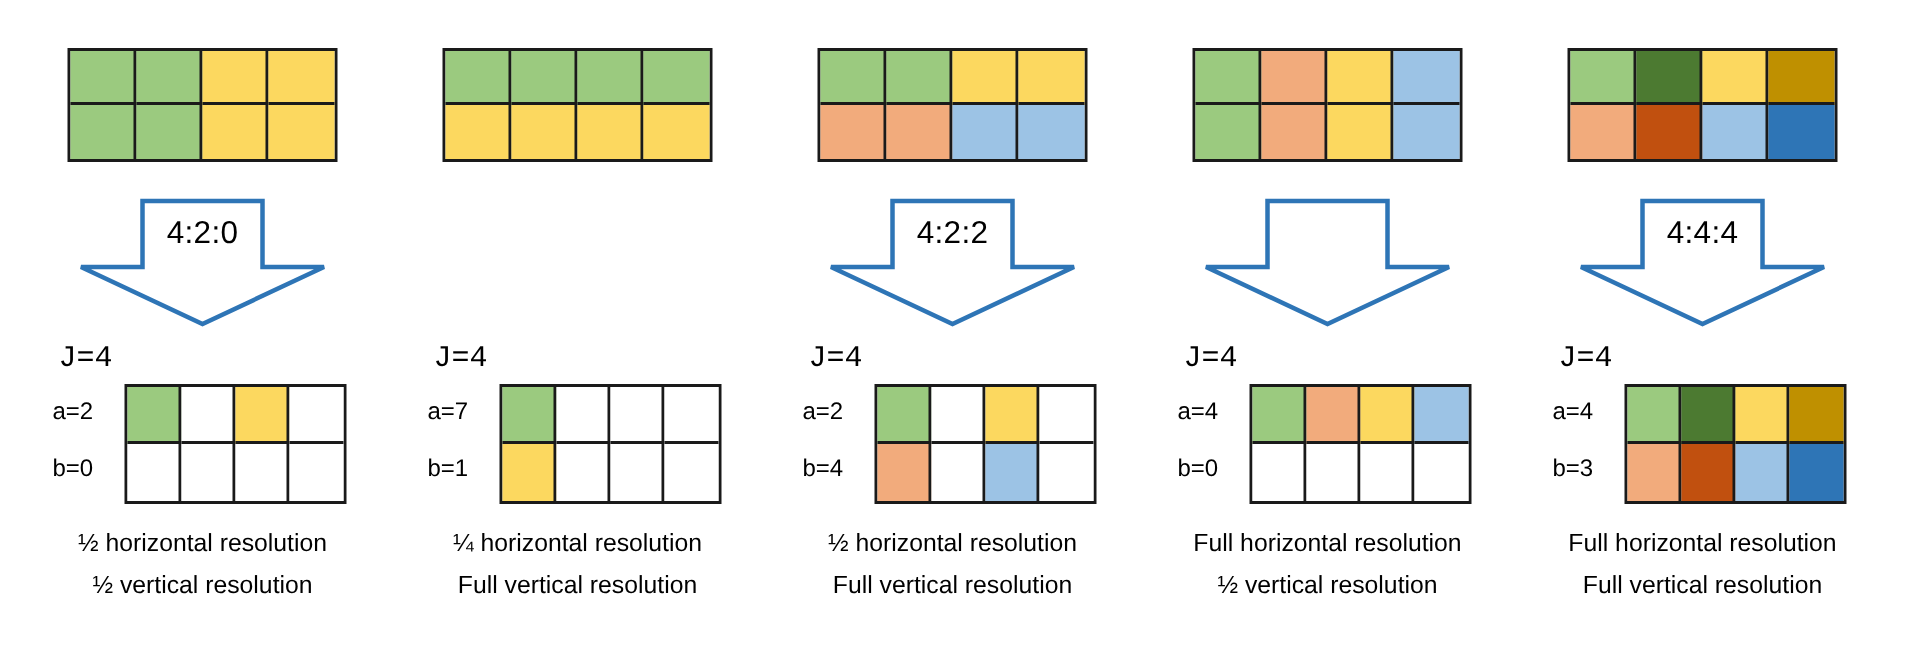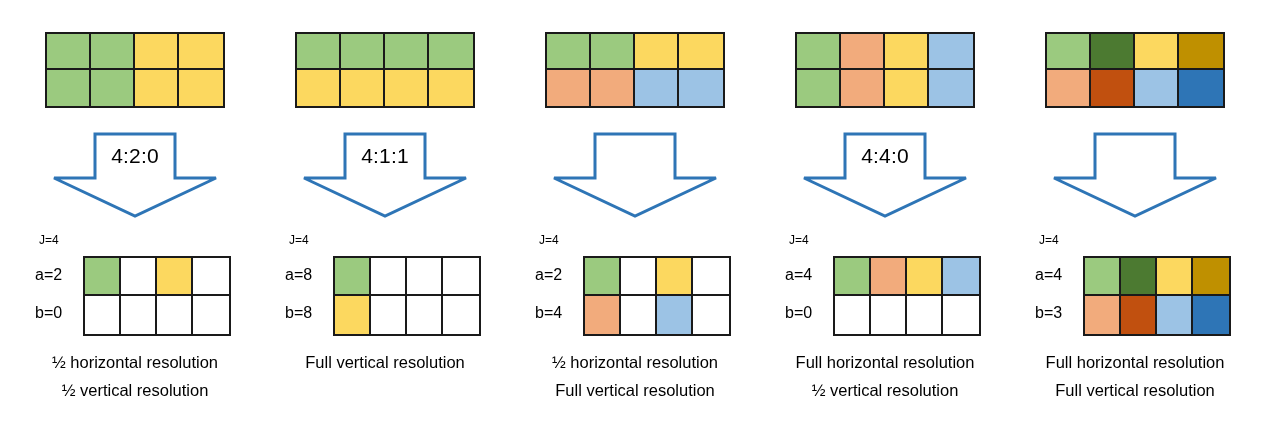--- a/index.html
+++ b/index.html
@@ -80,22 +80,23 @@
     top: 232px;
     left: 50%;
     transform: translateX(-50%);
     width: 220px;
     height: 110px;
   }
   .jlabel {
     position: absolute;
     top: 0;
     left: 14px;
-    font-size: 12px;
+    font-size: 20px;
     line-height: 16px;
+    font-family: Liberation Mono, monospace;
   }
   .row-labels {
     position: absolute;
     top: 24px;
     left: 10px;
     width: 44px;
     height: 76px;
     display: flex;
     flex-direction: column;
   }
@@ -183,139 +184,135 @@
       <div class="source-grid">
         <div class="cell" style="background: rgb(155, 202, 127);"></div>
         <div class="cell" style="background: rgb(155, 202, 127);"></div>
         <div class="cell" style="background: rgb(155, 202, 127);"></div>
         <div class="cell" style="background: rgb(155, 202, 127);"></div>
         <div class="cell" style="background: rgb(252, 216, 95);"></div>
         <div class="cell" style="background: rgb(252, 216, 95);"></div>
         <div class="cell" style="background: rgb(252, 216, 95);"></div>
         <div class="cell" style="background: rgb(252, 216, 95);"></div>
       </div>
+      <div class="sample-block">
+        <div class="jlabel">J=4</div>
+        <div class="row-labels">
+          <span>a=7</span>
+          <span>b=1</span>
+        </div>
+        <div class="sample-grid">
+          <div class="cell" style="background: rgb(155, 202, 127);"></div>
+          <div class="cell" style="background: rgb(255, 255, 255);"></div>
+          <div class="cell" style="background: rgb(255, 255, 255);"></div>
+          <div class="cell" style="background: rgb(255, 255, 255);"></div>
+          <div class="cell" style="background: rgb(252, 216, 95);"></div>
+          <div class="cell" style="background: rgb(255, 255, 255);"></div>
+          <div class="cell" style="background: rgb(255, 255, 255);"></div>
+          <div class="cell" style="background: rgb(255, 255, 255);"></div>
+        </div>
+      </div>
+      <div class="caption">
+        <div>¼ horizontal resolution</div>
+        <div>Full vertical resolution</div>
+      </div>
+    </div>
+    <div class="column" style="left: 510px;">
+      <div class="source-grid">
+        <div class="cell" style="background: rgb(155, 202, 127);"></div>
+        <div class="cell" style="background: rgb(155, 202, 127);"></div>
+        <div class="cell" style="background: rgb(252, 216, 95);"></div>
+        <div class="cell" style="background: rgb(252, 216, 95);"></div>
+        <div class="cell" style="background: rgb(242, 171, 124);"></div>
+        <div class="cell" style="background: rgb(242, 171, 124);"></div>
+        <div class="cell" style="background: rgb(156, 195, 229);"></div>
+        <div class="cell" style="background: rgb(156, 195, 229);"></div>
+      </div>
       <div class="arrow-wrap">
         <svg viewBox="0 0 170 90" xmlns="http://www.w3.org/2000/svg">
           <polygon points="45,4 125,4 125,48 166,48 85,86 4,48 45,48" fill="#ffffff" stroke="#2e75b6" stroke-width="3" stroke-linejoin="miter"></polygon>
         </svg>
-        <div class="arrow-label">4:1:1</div>
-      </div>
-      <div class="sample-block">
-        <div class="jlabel">J=4</div>
-        <div class="row-labels">
-          <span>a=8</span>
-          <span>b=8</span>
-        </div>
-        <div class="sample-grid">
-          <div class="cell" style="background: rgb(155, 202, 127);"></div>
-          <div class="cell" style="background: rgb(255, 255, 255);"></div>
-          <div class="cell" style="background: rgb(255, 255, 255);"></div>
-          <div class="cell" style="background: rgb(255, 255, 255);"></div>
-          <div class="cell" style="background: rgb(252, 216, 95);"></div>
-          <div class="cell" style="background: rgb(255, 255, 255);"></div>
-          <div class="cell" style="background: rgb(255, 255, 255);"></div>
-          <div class="cell" style="background: rgb(255, 255, 255);"></div>
-        </div>
-      </div>
-      <div class="caption">
+        <div class="arrow-label">4:2:2</div>
+      </div>
+      <div class="sample-block">
+        <div class="jlabel">J=4</div>
+        <div class="row-labels">
+          <span>a=2</span>
+          <span>b=4</span>
+        </div>
+        <div class="sample-grid">
+          <div class="cell" style="background: rgb(155, 202, 127);"></div>
+          <div class="cell" style="background: rgb(255, 255, 255);"></div>
+          <div class="cell" style="background: rgb(252, 216, 95);"></div>
+          <div class="cell" style="background: rgb(255, 255, 255);"></div>
+          <div class="cell" style="background: rgb(242, 171, 124);"></div>
+          <div class="cell" style="background: rgb(255, 255, 255);"></div>
+          <div class="cell" style="background: rgb(156, 195, 229);"></div>
+          <div class="cell" style="background: rgb(255, 255, 255);"></div>
+        </div>
+      </div>
+      <div class="caption">
+        <div>½ horizontal resolution</div>
         <div>Full vertical resolution</div>
       </div>
     </div>
-    <div class="column" style="left: 510px;">
-      <div class="source-grid">
-        <div class="cell" style="background: rgb(155, 202, 127);"></div>
-        <div class="cell" style="background: rgb(155, 202, 127);"></div>
-        <div class="cell" style="background: rgb(252, 216, 95);"></div>
-        <div class="cell" style="background: rgb(252, 216, 95);"></div>
-        <div class="cell" style="background: rgb(242, 171, 124);"></div>
-        <div class="cell" style="background: rgb(242, 171, 124);"></div>
-        <div class="cell" style="background: rgb(156, 195, 229);"></div>
+    <div class="column" style="left: 760px;">
+      <div class="source-grid">
+        <div class="cell" style="background: rgb(155, 202, 127);"></div>
+        <div class="cell" style="background: rgb(242, 171, 124);"></div>
+        <div class="cell" style="background: rgb(252, 216, 95);"></div>
+        <div class="cell" style="background: rgb(156, 195, 229);"></div>
+        <div class="cell" style="background: rgb(155, 202, 127);"></div>
+        <div class="cell" style="background: rgb(242, 171, 124);"></div>
+        <div class="cell" style="background: rgb(252, 216, 95);"></div>
         <div class="cell" style="background: rgb(156, 195, 229);"></div>
       </div>
       <div class="arrow-wrap">
         <svg viewBox="0 0 170 90" xmlns="http://www.w3.org/2000/svg">
           <polygon points="45,4 125,4 125,48 166,48 85,86 4,48 45,48" fill="#ffffff" stroke="#2e75b6" stroke-width="3" stroke-linejoin="miter"></polygon>
         </svg>
       </div>
       <div class="sample-block">
         <div class="jlabel">J=4</div>
         <div class="row-labels">
-          <span>a=2</span>
-          <span>b=4</span>
-        </div>
-        <div class="sample-grid">
-          <div class="cell" style="background: rgb(155, 202, 127);"></div>
-          <div class="cell" style="background: rgb(255, 255, 255);"></div>
-          <div class="cell" style="background: rgb(252, 216, 95);"></div>
-          <div class="cell" style="background: rgb(255, 255, 255);"></div>
+          <span>a=4</span>
+          <span>b=0</span>
+        </div>
+        <div class="sample-grid">
+          <div class="cell" style="background: rgb(155, 202, 127);"></div>
           <div class="cell" style="background: rgb(242, 171, 124);"></div>
-          <div class="cell" style="background: rgb(255, 255, 255);"></div>
+          <div class="cell" style="background: rgb(252, 216, 95);"></div>
           <div class="cell" style="background: rgb(156, 195, 229);"></div>
           <div class="cell" style="background: rgb(255, 255, 255);"></div>
-        </div>
-      </div>
-      <div class="caption">
-        <div>½ horizontal resolution</div>
-        <div>Full vertical resolution</div>
-      </div>
-    </div>
-    <div class="column" style="left: 760px;">
-      <div class="source-grid">
-        <div class="cell" style="background: rgb(155, 202, 127);"></div>
-        <div class="cell" style="background: rgb(242, 171, 124);"></div>
-        <div class="cell" style="background: rgb(252, 216, 95);"></div>
-        <div class="cell" style="background: rgb(156, 195, 229);"></div>
-        <div class="cell" style="background: rgb(155, 202, 127);"></div>
-        <div class="cell" style="background: rgb(242, 171, 124);"></div>
-        <div class="cell" style="background: rgb(252, 216, 95);"></div>
-        <div class="cell" style="background: rgb(156, 195, 229);"></div>
+          <div class="cell" style="background: rgb(255, 255, 255);"></div>
+          <div class="cell" style="background: rgb(255, 255, 255);"></div>
+          <div class="cell" style="background: rgb(255, 255, 255);"></div>
+        </div>
+      </div>
+      <div class="caption">
+        <div>Full horizontal resolution</div>
+        <div>½ vertical resolution</div>
+      </div>
+    </div>
+    <div class="column" style="left: 1010px;">
+      <div class="source-grid">
+        <div class="cell" style="background: rgb(155, 202, 127);"></div>
+        <div class="cell" style="background: rgb(76, 122, 49);"></div>
+        <div class="cell" style="background: rgb(252, 216, 95);"></div>
+        <div class="cell" style="background: rgb(191, 144, 0);"></div>
+        <div class="cell" style="background: rgb(242, 171, 124);"></div>
+        <div class="cell" style="background: rgb(193, 80, 15);"></div>
+        <div class="cell" style="background: rgb(156, 195, 229);"></div>
+        <div class="cell" style="background: rgb(46, 117, 182);"></div>
       </div>
       <div class="arrow-wrap">
         <svg viewBox="0 0 170 90" xmlns="http://www.w3.org/2000/svg">
           <polygon points="45,4 125,4 125,48 166,48 85,86 4,48 45,48" fill="#ffffff" stroke="#2e75b6" stroke-width="3" stroke-linejoin="miter"></polygon>
         </svg>
-        <div class="arrow-label">4:4:0</div>
-      </div>
-      <div class="sample-block">
-        <div class="jlabel">J=4</div>
-        <div class="row-labels">
-          <span>a=4</span>
-          <span>b=0</span>
-        </div>
-        <div class="sample-grid">
-          <div class="cell" style="background: rgb(155, 202, 127);"></div>
-          <div class="cell" style="background: rgb(242, 171, 124);"></div>
-          <div class="cell" style="background: rgb(252, 216, 95);"></div>
-          <div class="cell" style="background: rgb(156, 195, 229);"></div>
-          <div class="cell" style="background: rgb(255, 255, 255);"></div>
-          <div class="cell" style="background: rgb(255, 255, 255);"></div>
-          <div class="cell" style="background: rgb(255, 255, 255);"></div>
-          <div class="cell" style="background: rgb(255, 255, 255);"></div>
-        </div>
-      </div>
-      <div class="caption">
-        <div>Full horizontal resolution</div>
-        <div>½ vertical resolution</div>
-      </div>
-    </div>
-    <div class="column" style="left: 1010px;">
-      <div class="source-grid">
-        <div class="cell" style="background: rgb(155, 202, 127);"></div>
-        <div class="cell" style="background: rgb(76, 122, 49);"></div>
-        <div class="cell" style="background: rgb(252, 216, 95);"></div>
-        <div class="cell" style="background: rgb(191, 144, 0);"></div>
-        <div class="cell" style="background: rgb(242, 171, 124);"></div>
-        <div class="cell" style="background: rgb(193, 80, 15);"></div>
-        <div class="cell" style="background: rgb(156, 195, 229);"></div>
-        <div class="cell" style="background: rgb(46, 117, 182);"></div>
-      </div>
-      <div class="arrow-wrap">
-        <svg viewBox="0 0 170 90" xmlns="http://www.w3.org/2000/svg">
-          <polygon points="45,4 125,4 125,48 166,48 85,86 4,48 45,48" fill="#ffffff" stroke="#2e75b6" stroke-width="3" stroke-linejoin="miter"></polygon>
-        </svg>
+        <div class="arrow-label">4:4:4</div>
       </div>
       <div class="sample-block">
         <div class="jlabel">J=4</div>
         <div class="row-labels">
           <span>a=4</span>
           <span>b=3</span>
         </div>
         <div class="sample-grid">
           <div class="cell" style="background: rgb(155, 202, 127);"></div>
           <div class="cell" style="background: rgb(76, 122, 49);"></div>

